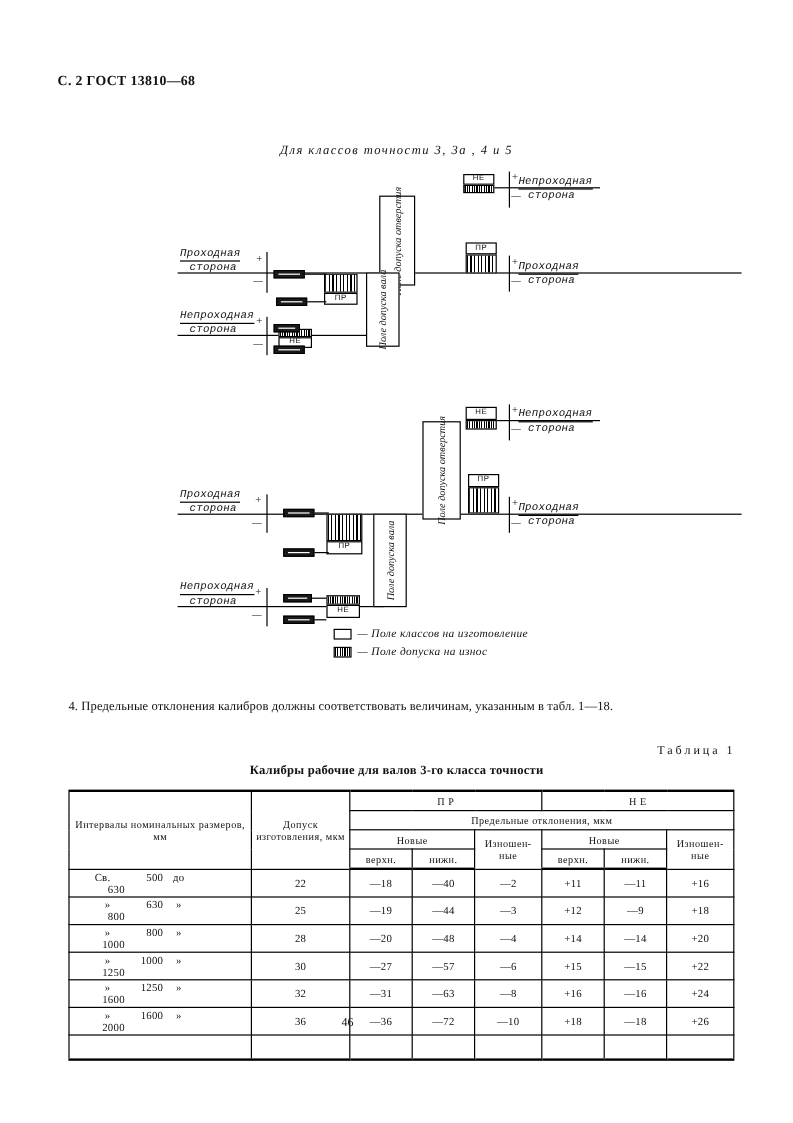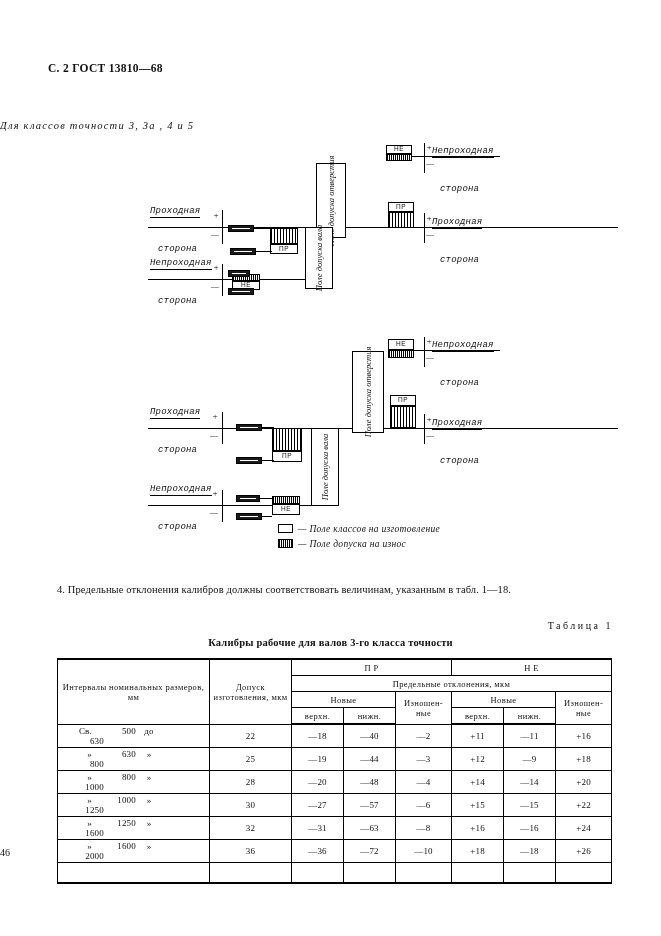--- a/index.html
+++ b/index.html
@@ -36,20 +36,21 @@
     top: 96px;
     width: 661px;
     text-align: center;
     font-size: 10.5px;
     font-weight: bold;
     letter-spacing: 0.2px;
   }
   .class-caption {
     position: absolute;
     width: 661px;
+    text-align: center;
     font-family: "Liberation Serif", serif;
     font-style: italic;
     font-size: 10.5px;
     letter-spacing: 1.2px;
   }
   #caption-1 { top: 120px; }
   #caption-2 { top: 313px; }
 
   
   .diagram {
@@ -67,21 +68,21 @@
     font-size: 9px;
     line-height: 11px;
     white-space: nowrap;
     letter-spacing: 0.2px;
   }
   .dg-label.underline-top > span:first-child {
     border-bottom: 1px solid #000;
     padding-bottom: 0px;
     display: inline-block;
   }
-  .dg-label .l2 { display: block; padding-left: 8px; margin-top: 26px; }
+  .dg-label .l2 { display: block; padding-left: 8px; }
 
   .hline {
     position: absolute;
     height: 0;
     border-top: 1px solid #000;
   }
   .vline {
     position: absolute;
     width: 0;
     border-left: 1px solid #000;
@@ -247,20 +248,21 @@
   .iv .w2 { display: inline-block; width: 26px; text-align: center; }
   .iv .w3 { display: inline-block; width: 46px; text-align: right; }
   .iv-prefix { display: inline-block; width: 34px; text-align: right; }
 
   
   .page-number {
     position: absolute;
     left: 0;
     top: 847px;
     width: 579px;
+    text-align: center;
     font-size: 10px;
   }
 </style>
 </head>
 <body>
 
 <div id="page">
 
   <div class="page-header">С. 2 ГОСТ 13810—68</div>
 

